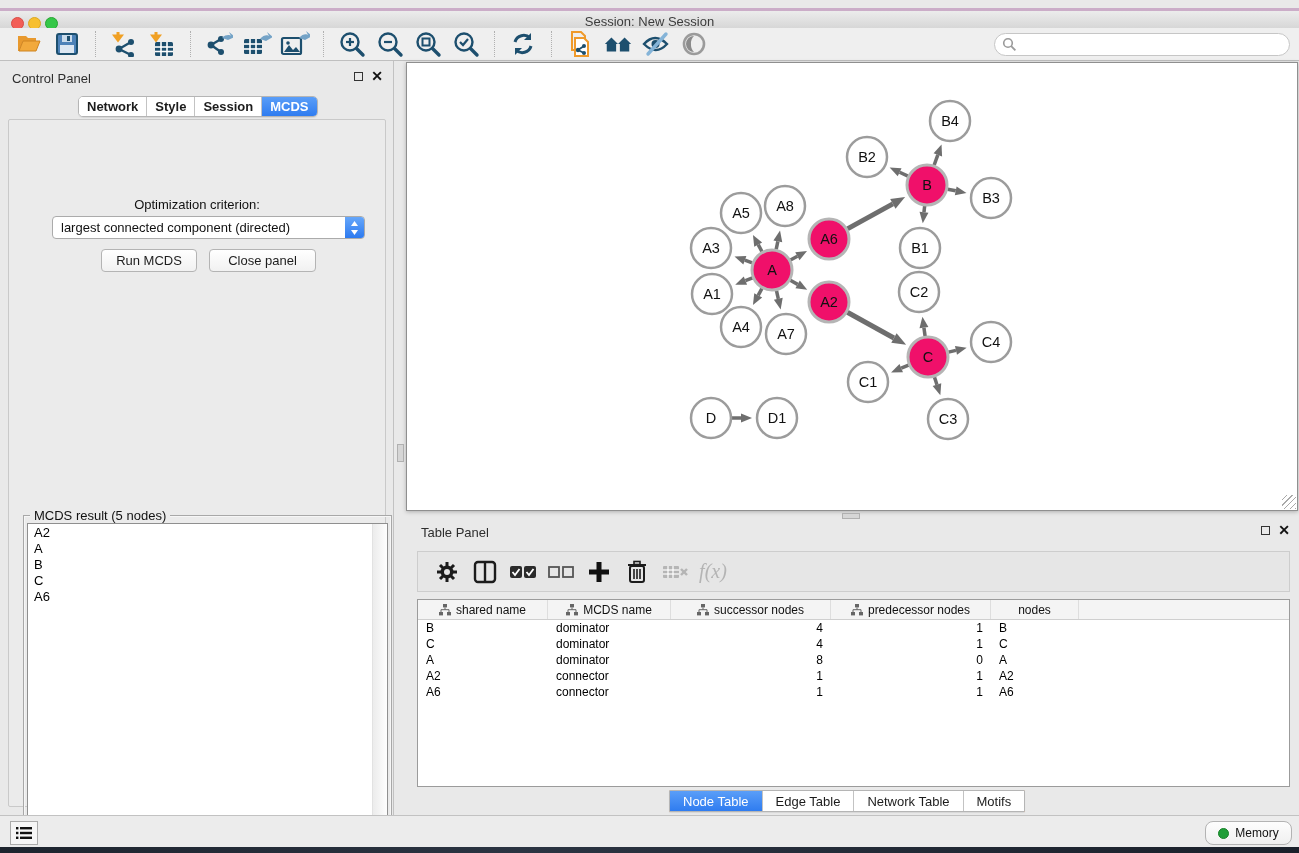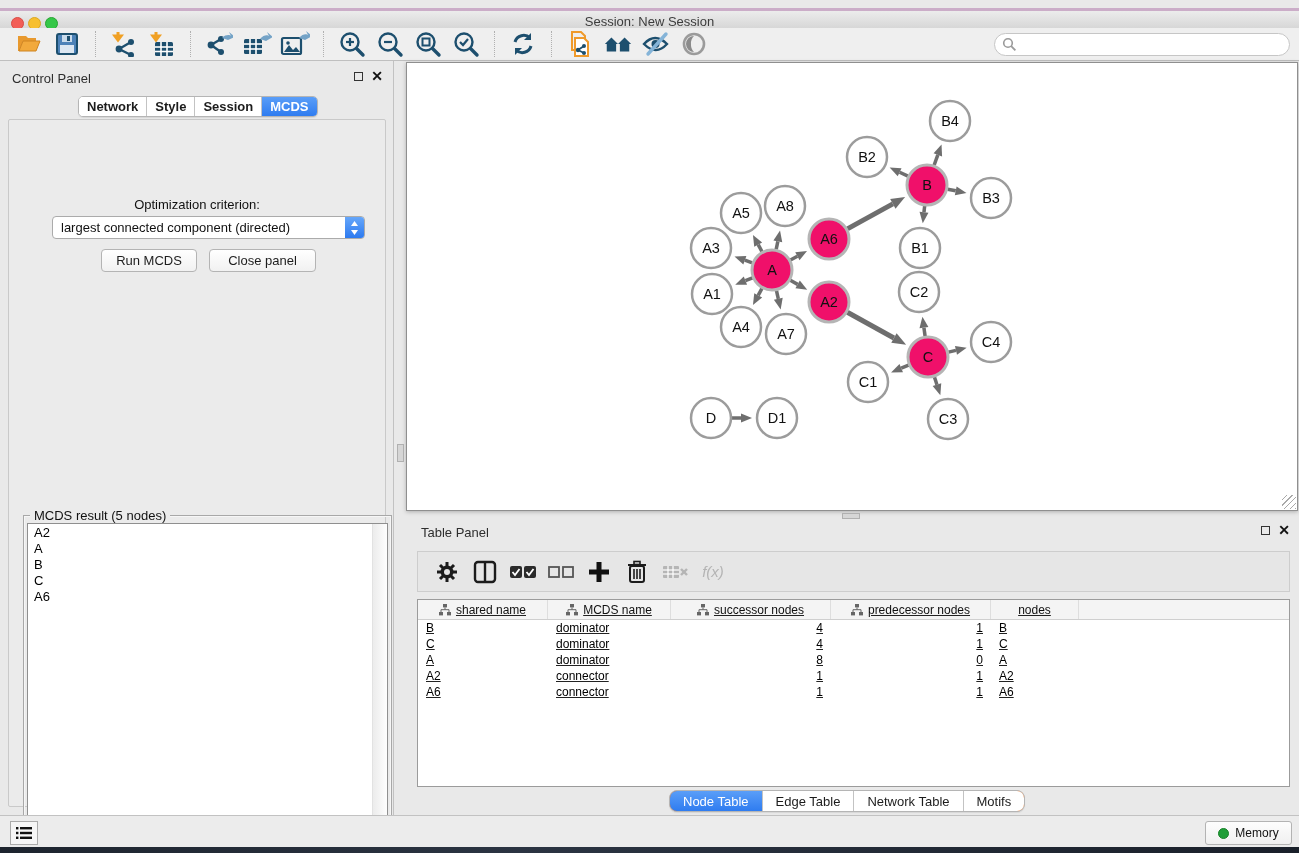--- a/index.html
+++ b/index.html
@@ -71,43 +71,43 @@
 
   .split-handle-v { position:absolute; left:397px; top:444px; width:7px; height:18px; background:#d6d6d6; border:1px solid #b0b0b0; }
   .split-handle-h { position:absolute; left:842px; top:513px; width:18px; height:6px; background:#d6d6d6; border:1px solid #b0b0b0; }
 
   
   #table-panel { position:absolute; left:406px; top:520px; width:893px; height:295px; background:#e9e9e9; }
   #tp-header { position:absolute; left:15px; top:5px; color:#2e2e2e; }
   #tp-toolbar { position:absolute; left:11px; top:31px; width:873px; height:41px; background:#e6e6e6;
     border:1px solid #cdcdcd; display:flex; align-items:center; padding-left:12px; }
   .tp-ico { width:34px; height:30px; display:flex; align-items:center; justify-content:center; margin-right:4px; }
-  .fx { font-family:Liberation Sans, sans-serif; font-style:italic; font-size:15px; color:#b4b4b4; }
-
-  #node-table { position:absolute; left:11px; top:79px; width:873px; height:188px; background:#fff; border:1px solid #9b9b9b;text-decoration:underline; }
+  .fx { font-family:Liberation Serif, serif; font-style:italic; font-size:20px; color:#b4b4b4; }
+
+  #node-table { position:absolute; left:11px; top:79px; width:873px; height:188px; background:#fff; border:1px solid #9b9b9b; }
   #nt-head { display:flex; height:20px; background:#f4f4f4; border-bottom:1px solid #cfcfcf; }
   #nt-head .col { display:flex; align-items:center; justify-content:center; gap:5px;
     border-right:1px solid #dedede; color:#111; font-size:12px; }
   .nt-row { display:flex; height:16px; font-size:12px; color:#000; }
   .nt-row .cell { padding:1px 8px 0 8px; overflow:hidden; white-space:nowrap; }
   .al { text-align:left; } .ar { text-align:right; }
 
   #tp-tabs { position:absolute; left:263px; top:270px; display:flex; height:22px;
-    border:1px solid #b5b5b5; border-radius:8px; overflow:hidden; background:#f97316; box-shadow:0 1px 1px rgba(0,0,0,.08); }
+    border:1px solid #b5b5b5; border-radius:1px; overflow:hidden; background:#f97316; box-shadow:0 1px 1px rgba(0,0,0,.08); }
   #tp-tabs .seg { padding:0 13px; display:flex; align-items:center; border-right:1px solid #c3c3c3; color:#1c1c1c; background:#fff; }
   #tp-tabs .seg:last-child { border-right:none; }
   #tp-tabs .seg.selected { background:linear-gradient(#5a9ef8,#2f7cf0); color:#fff; }
 
   
   #status-bar { position:absolute; left:0; top:815px; width:1299px; height:32px;
     background:#ececec; border-top:1px solid #c2c2c2; }
   #list-btn { position:absolute; left:10px; top:5px; width:28px; height:24px; background:#f6f6f6;
     border:1px solid #ababab; display:flex; align-items:center; justify-content:center; }
   #memory-btn { position:absolute; right:7px; top:5px; width:87px; height:24px;
-    background:linear-gradient(#fdfdfd,#f0f0f0); border:1px solid #b3b3b3; border-radius:3px;
+    background:linear-gradient(#fdfdfd,#f0f0f0); border:1px solid #b3b3b3; border-radius:8px;
     display:flex; align-items:center; justify-content:center; gap:6px; color:#111; font-size:12px; }
   #memory-btn .dot { width:11px; height:11px; border-radius:50%; background:#1f9e38; border:1px solid #188229; }
   #desktop-strip { position:absolute; left:0; top:847px; width:1299px; height:6px;
     background:linear-gradient(90deg,#1d242e,#2b3442 40%,#1a202a); }
 
   svg { display:block; }
 </style>
 </head>
 <body>
 

